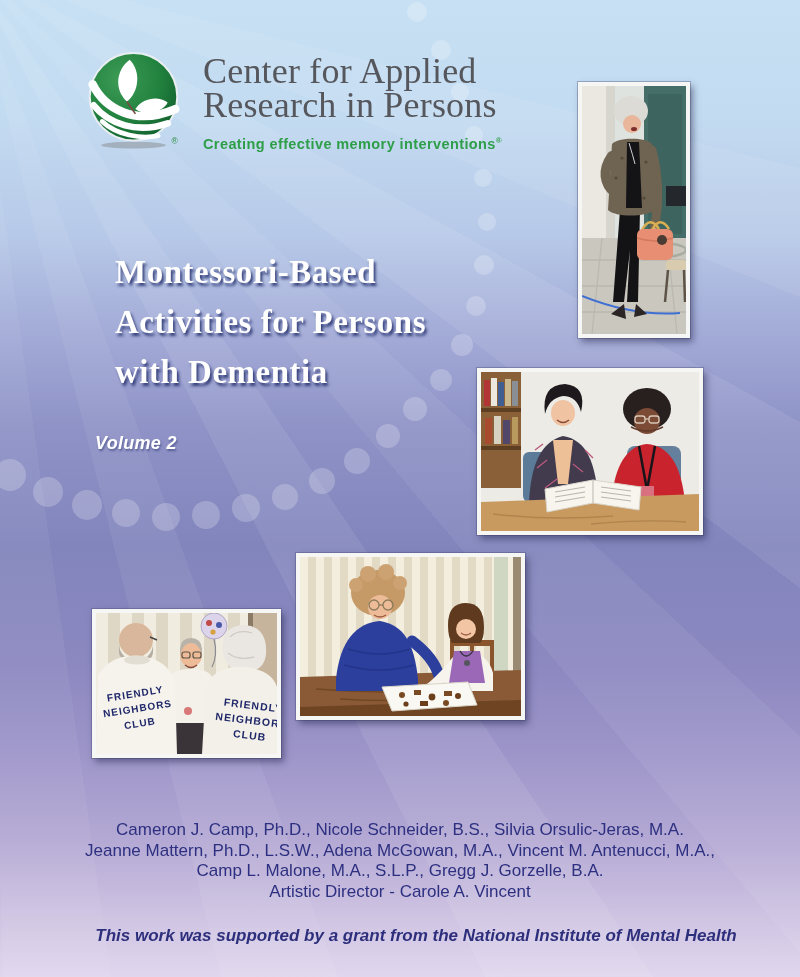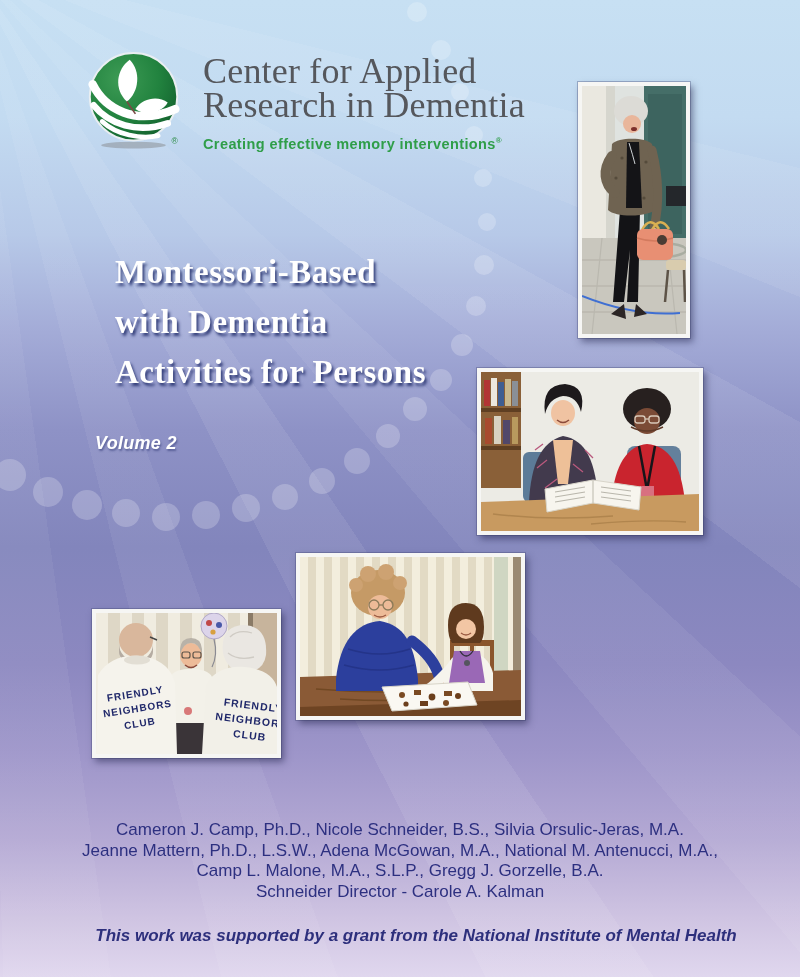--- a/index.html
+++ b/index.html
@@ -126,21 +126,21 @@
       <path d="M7,36 C20,62 52,80 94,62" fill="none" stroke="#ffffff" stroke-width="9" stroke-linecap="round"></path>
       <path d="M8,58 C24,78 54,88 86,77" fill="none" stroke="#ffffff" stroke-width="7" stroke-linecap="round"></path>
       <path d="M17,75 C32,89 58,94 76,90" fill="none" stroke="#ffffff" stroke-width="5" stroke-linecap="round"></path>
       <path d="M46,10 C32,20 29,41 43,54 C56,44 58,22 46,10 Z" fill="#ffffff"></path>
       <path d="M43,54 C47,60 50,64 52,67" fill="none" stroke="#7a4a44" stroke-width="1.6"></path>
       <path d="M52,62 C60,50 76,48 86,55 C80,66 62,70 52,62 Z" fill="#ffffff"></path>
       <text x="90" y="99" font-size="9" fill="#2d8c47">®</text>
     </svg>
     <div class="logo-text">
       <div class="logo-org">Center for Applied</div>
-      <div class="logo-org">Research in Dementia</div>
+      <div class="logo-org">Research in Persons</div>
       <div class="logo-tagline"><span>Creating effective memory interventions</span><sup>®</sup></div>
     </div>
   </div>
 
   <figure class="photo p1">
     <svg width="104" height="248" viewBox="0 0 104 248">
       <rect width="104" height="248" fill="#dfe3e0"></rect>
       <rect x="0" y="0" width="24" height="152" fill="#eae8e0"></rect>
       <rect x="24" y="0" width="9" height="152" fill="#d6d6ce"></rect>
       <rect x="62" y="0" width="42" height="156" fill="#456e68"></rect>
@@ -330,25 +330,25 @@
           <text class="shirt-text" x="156" y="96" font-size="10.5" text-anchor="middle" letter-spacing="1">FRIENDLY</text>
           <text class="shirt-text" x="156" y="111" font-size="10.5" text-anchor="middle" letter-spacing="1">NEIGHBORS</text>
           <text class="shirt-text" x="156" y="126" font-size="10.5" text-anchor="middle" letter-spacing="1">CLUB</text>
         </g>
       </g>
     </svg>
   </figure>
 
   <h1 class="title">
     <span>Montessori-Based</span>
+    <span>Activities for Persons</span>
     <span>with Dementia</span>
-    <span>Activities for Persons</span>
   </h1>
   <p class="volume">Volume 2</p>
 
   <div class="credits">
     <div>Cameron J. Camp, Ph.D., Nicole Schneider, B.S., Silvia Orsulic-Jeras, M.A.</div>
-    <div>Jeanne Mattern, Ph.D., L.S.W., Adena McGowan, M.A., National M. Antenucci, M.A.,</div>
+    <div>Jeanne Mattern, Ph.D., L.S.W., Adena McGowan, M.A., Vincent M. Antenucci, M.A.,</div>
     <div>Camp L. Malone, M.A., S.L.P., Gregg J. Gorzelle, B.A.</div>
-    <div>Schneider Director - Carole A. Kalman</div>
+    <div>Artistic Director - Carole A. Vincent</div>
   </div>
   <p class="funding">This work was supported by a grant from the National Institute of Mental Health</p>
 </div>
 
 </body></html>

